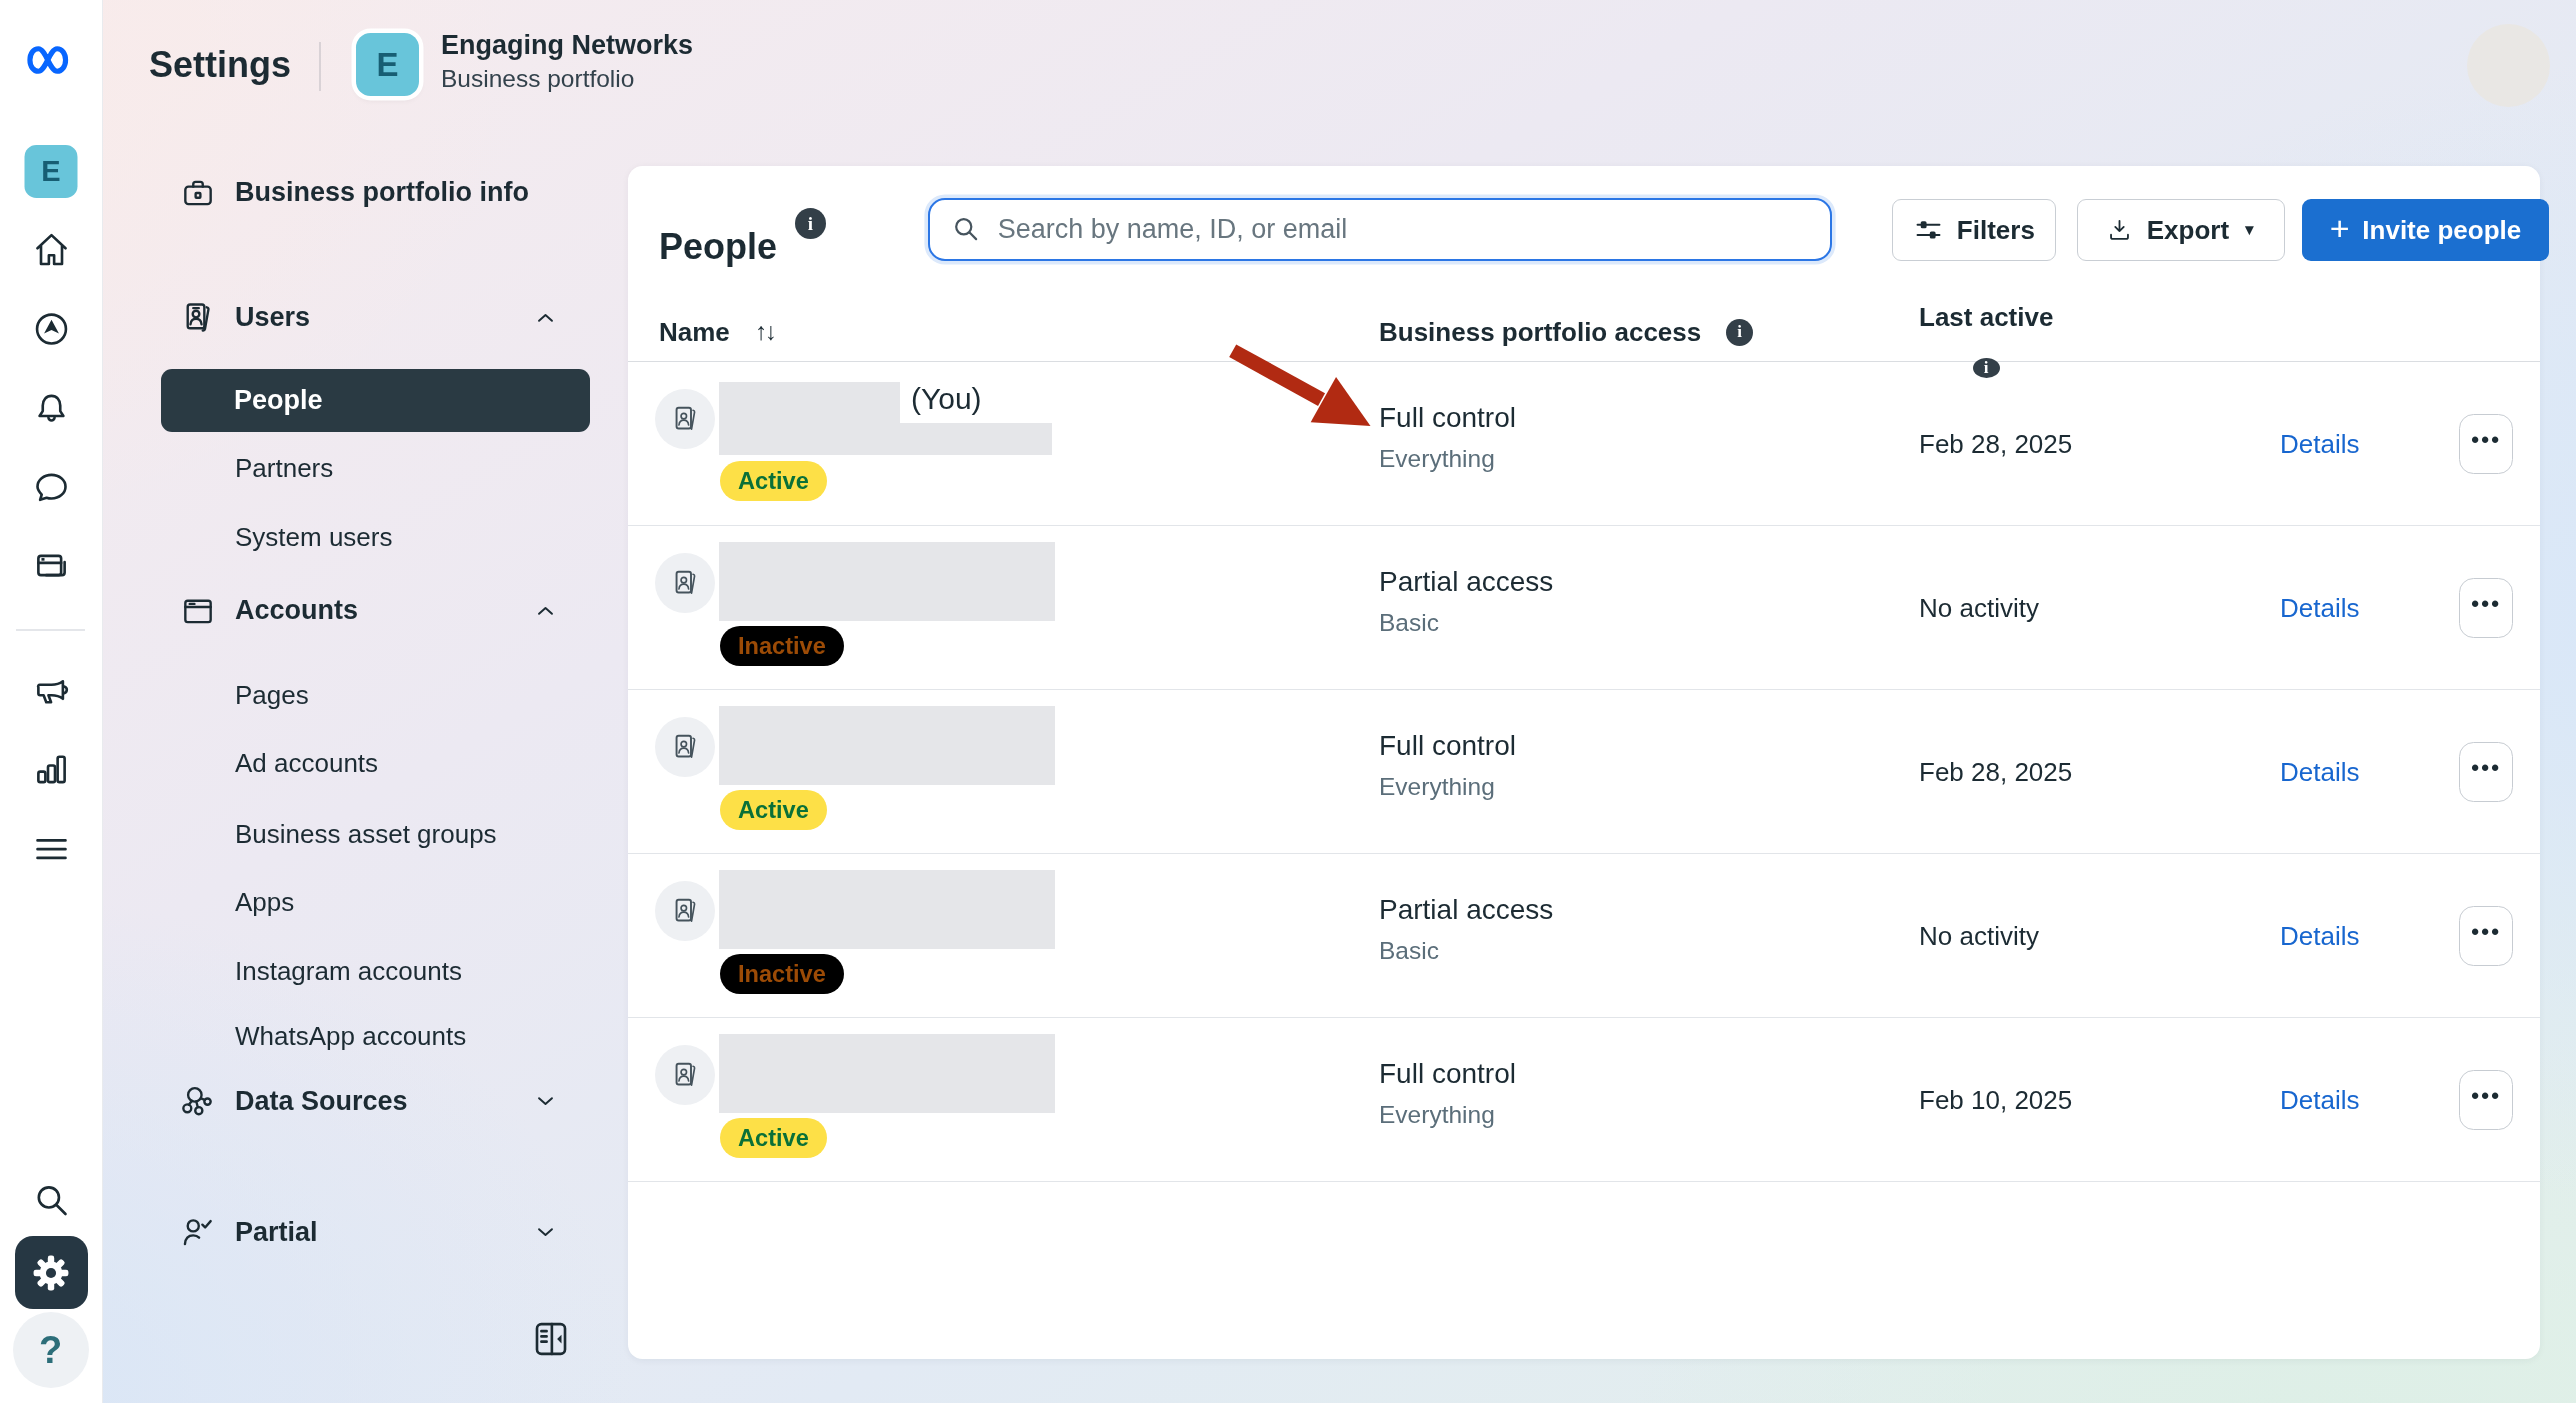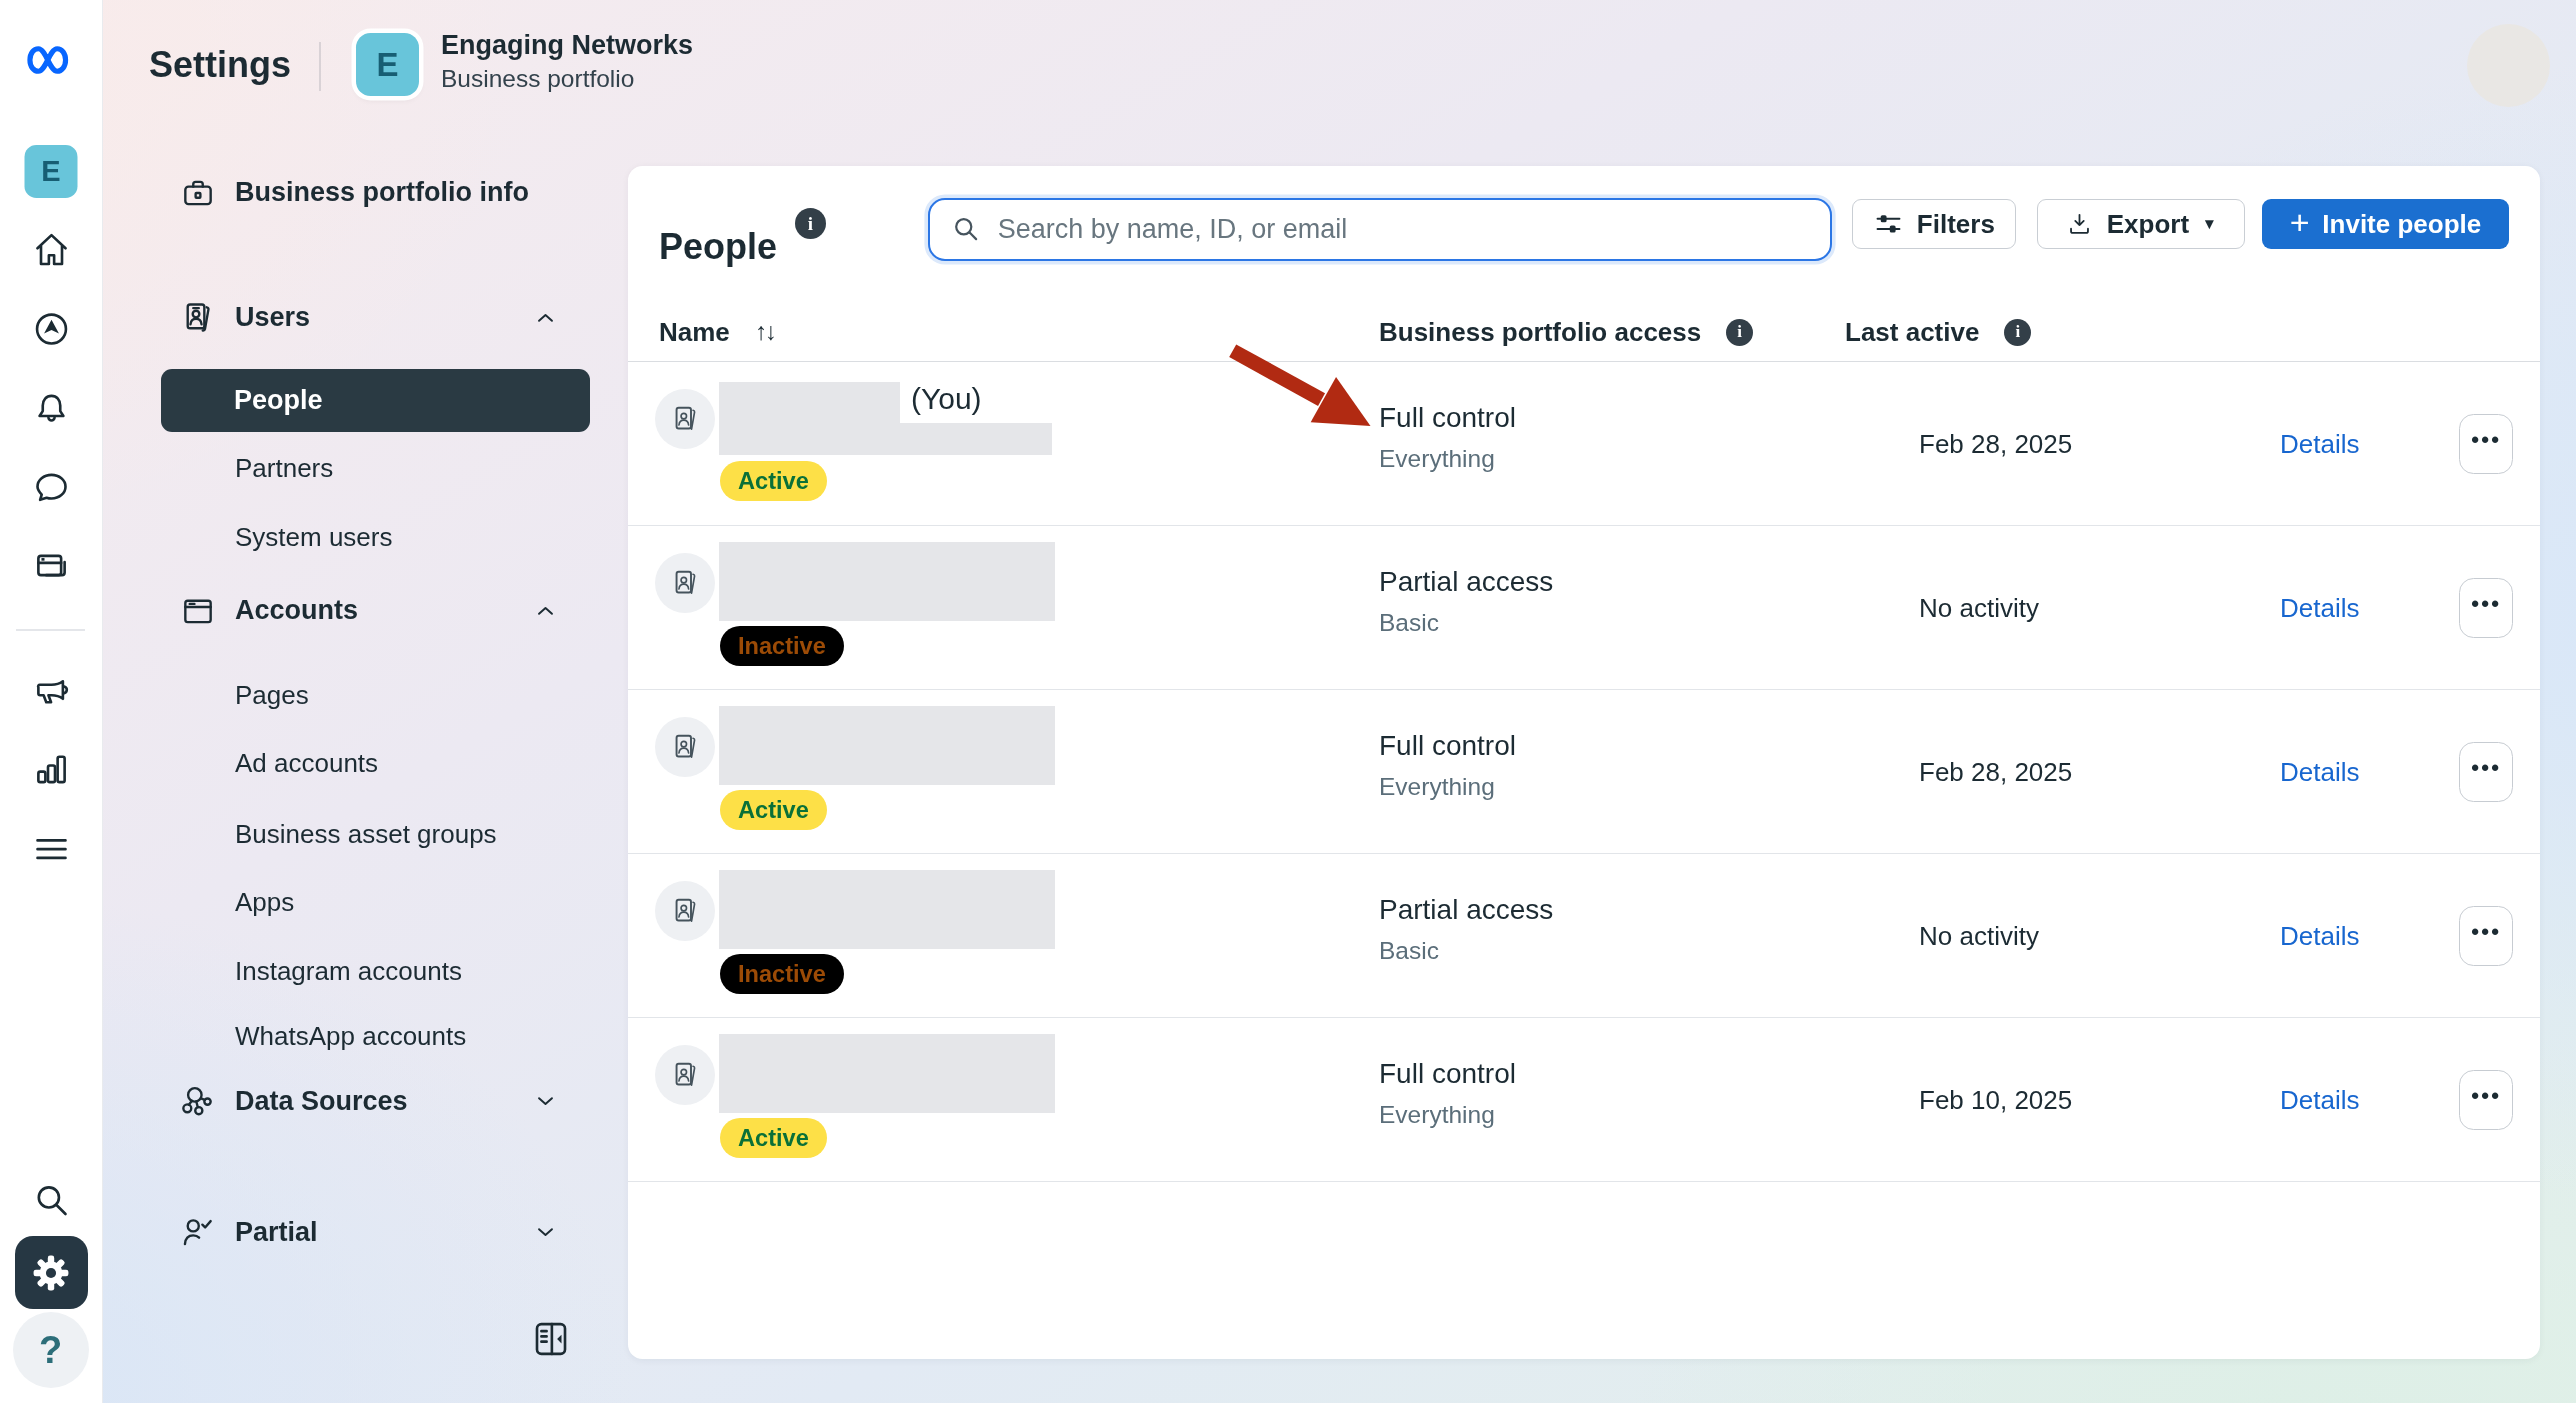--- a/index.html
+++ b/index.html
@@ -52,23 +52,23 @@
     box-shadow:0 1.8px 7.3px rgba(28,43,51,.05);}
   .page-title{position:absolute;left:31px;top:36px;font-size:36px;font-weight:700;color:#1c2b33;}
   .info-dot{width:31px;height:31px;border-radius:50%;background:#333f48;color:#ffffff;display:flex;align-items:center;justify-content:center;
     font-size:19px;font-weight:700;font-family:"Liberation Serif",serif;}
   .title-info{position:absolute;left:167px;top:42px;}
   .search-box{position:absolute;left:300px;top:32px;width:904px;height:63px;border-radius:17px;background:#fff;
     border:2.7px solid #2b76e5;box-shadow:0 0 0 3.6px #dce9fb;display:flex;align-items:center;box-sizing:border-box;}
   .search-box input{border:none;outline:none;background:transparent;font-family:"Liberation Sans",sans-serif;
     font-size:27px;color:#1c2b33;flex:1;margin-left:12.7px;}
   .search-box input::placeholder{color:#68767f;opacity:1;}
-  .btn{position:absolute;top:33px;height:50px;border-radius:9px;background:#fff;border:1.8px solid #c9ced4;box-sizing:border-box;
+  .btn{position:absolute;top:33px;height:62px;border-radius:9px;background:#fff;border:1.8px solid #c9ced4;box-sizing:border-box;
     display:flex;align-items:center;justify-content:center;gap:12.7px;font-family:"Liberation Sans",sans-serif;
-    font-size:26px;font-weight:700;color:#1c2b33;cursor:pointer;}
+    font-size:26px;font-weight:700;color:#1c2b33;cursor:pointer;margin-left:40px;}
   .btn-filters{left:1224px;width:164px;}
   .btn-export{left:1409px;width:208px;}
   .btn-invite{left:1634px;width:247px;background:#1b6fd0;border:none;color:#ffffff;}
   .caret{font-size:15.4px;line-height:1;}
   .plus{font-size:34px;font-weight:400;line-height:1;margin-top:-3.6px;}
 
   
   .thead{position:absolute;left:0;top:136px;width:100%;height:60px;border-bottom:0.9px solid #dadde1;box-sizing:border-box;}
   .th{position:absolute;top:0;height:60px;display:flex;align-items:center;gap:25px;font-size:26px;font-weight:700;color:#1c2b33;}
   .sort{font-size:24.5px;font-weight:400;letter-spacing:-2.7px;color:#1c2b33;cursor:pointer;}
@@ -344,21 +344,21 @@
 
   <div class="thead">
     <div class="th" style="left:31px;">
       <span>Name</span>
       <span class="sort">↑↓</span>
     </div>
     <div class="th" style="left:751px;">
       <span>Business portfolio access</span>
       <span class="info-dot">i</span>
     </div>
-    <div class="th" style="left:1217px;">
+    <div class="th" style="left:1291px;flex-direction:column;">
       <span>Last active</span>
       <span class="info-dot">i</span>
     </div>
   </div>
 
   <div class="trow" style="top:196px;">
     <div class="avatar">
       <svg width="33" height="33" viewBox="0 0 48 48">
         <rect x="11" y="7" width="21" height="30" rx="3" fill="none" stroke="#45535c" stroke-width="2.8"></rect>
         <circle cx="21.5" cy="19" r="4" fill="none" stroke="#45535c" stroke-width="2.4"></circle>

